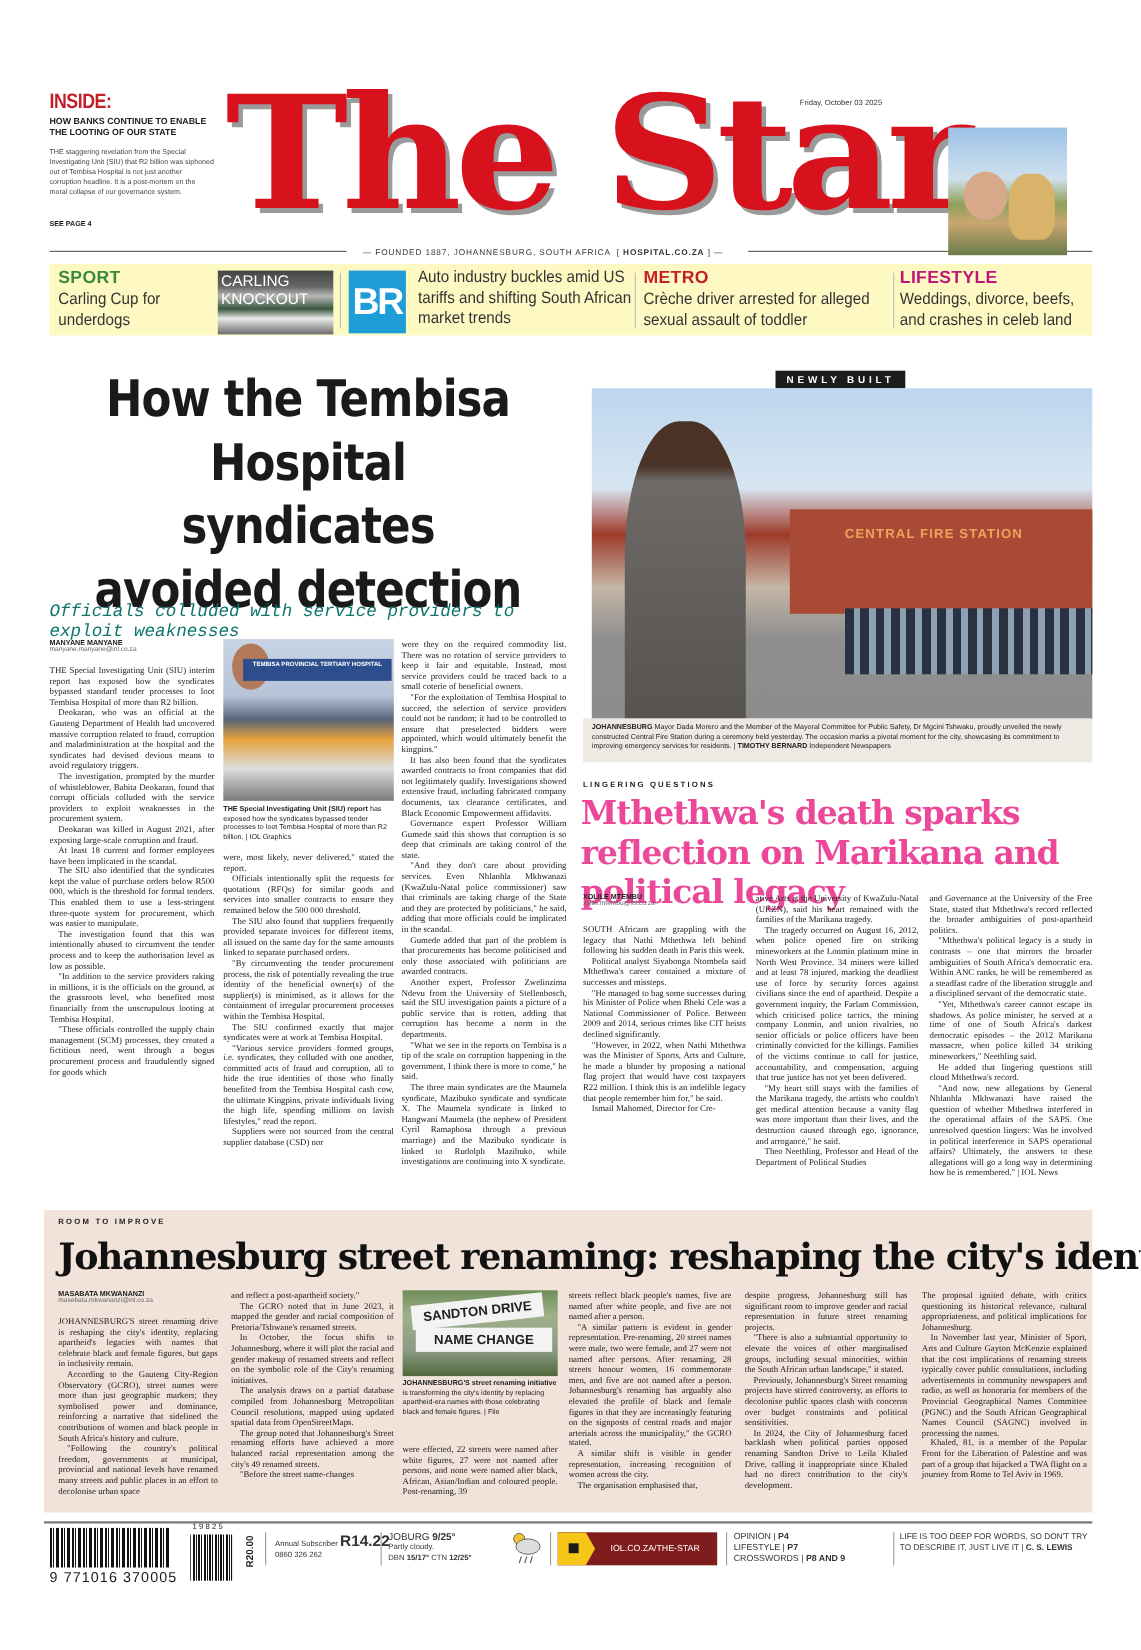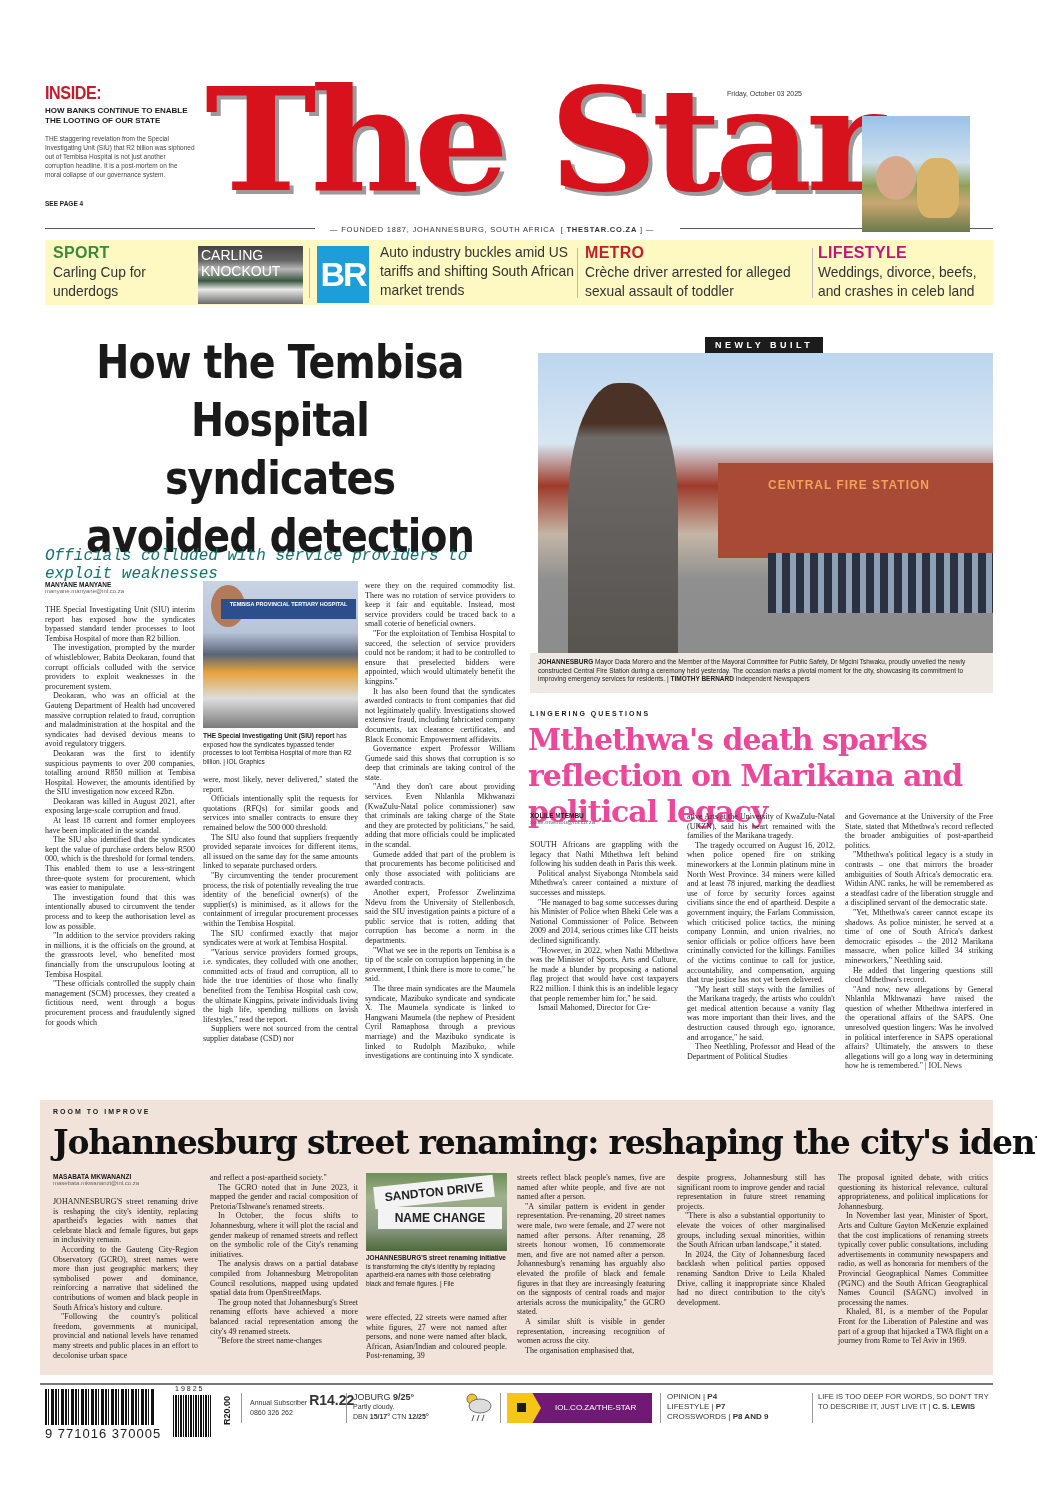--- a/index.html
+++ b/index.html
@@ -51,21 +51,21 @@
 .signimg{left:366px;top:1173px;width:141px;height:78px;background:linear-gradient(180deg,#6f8f5a 0%,#9fb08a 30%,#8c9a84 70%,#4f6a3c 100%);overflow:hidden}
 .signimg .s1,.signimg .s2{position:absolute;background:#f3f3f3;color:#222;font-family:"Liberation Sans",sans-serif;font-weight:bold;text-align:center}
 .signimg .s1{left:8px;top:8px;width:120px;height:22px;font-size:12px;line-height:22px;transform:rotate(-6deg)}
 .signimg .s2{left:12px;top:34px;width:124px;height:22px;font-size:12px;line-height:22px}
 .footer-rule{left:40px;top:1383px;width:953px;height:2px;background:#777}
 .barcode{left:45px;top:1389px;width:110px;height:36px;background:repeating-linear-gradient(90deg,#111 0 2px,#fff 2px 3px,#111 3px 4px,#fff 4px 6px,#111 6px 9px,#fff 9px 10px)}
 .barnum{left:45px;top:1426px;font-family:"Liberation Sans",sans-serif;font-size:13px;letter-spacing:1px}
 .barcode2{left:173px;top:1395px;width:38px;height:42px;background:repeating-linear-gradient(90deg,#111 0 1px,#fff 1px 2px,#111 2px 4px,#fff 4px 5px)}
 .barnum2{left:175px;top:1385px;font-family:"Liberation Sans",sans-serif;font-size:7px;letter-spacing:2px}
 .foot{font-family:"Liberation Sans",sans-serif;font-size:7px;line-height:10px;color:#333}
-.iolbox{left:507px;top:1393px;width:145px;height:30px;background:#701a75;color:#fff;font-family:"Liberation Sans",sans-serif;font-size:8px;line-height:30px;padding-left:48px}
+.iolbox{left:507px;top:1393px;width:145px;height:30px;background:#7f1d1d;color:#fff;font-family:"Liberation Sans",sans-serif;font-size:8px;line-height:30px;padding-left:48px}
 .iolbox .yel{position:absolute;left:0;top:0;width:34px;height:30px;background:#f5c518;clip-path:polygon(0 0,75% 0,100% 50%,75% 100%,0 100%)}
 .iolbox .sq{position:absolute;left:10px;top:10px;width:9px;height:9px;background:#1a1a1a}
 .fvsep{position:absolute;top:1393px;width:1px;height:30px;background:#999}
 .weather{left:462px;top:1389px;width:30px;height:34px}
 </style>
 </head>
 <body>
 
 <div class="abs inside-title">INSIDE:</div>
 <div class="abs inside-head">HOW BANKS CONTINUE TO ENABLE THE LOOTING OF OUR STATE</div>
@@ -75,21 +75,21 @@
 <div class="abs masthead">The Star</div>
 <div class="abs date">Friday, October 03 2025</div>
 <div class="abs photo-couple">
     <div class="f1"></div>
     <div class="f2"></div>
   </div>
 <div class="abs rule" style="left:45px;top:228px;width:270px"></div>
 <div class="abs rule" style="left:680px;top:228px;width:182px"></div>
 <div class="abs rule" style="left:970px;top:228px;width:23px"></div>
 <div class="abs founded">
-  — <span>FOUNDED 1887, JOHANNESBURG, SOUTH AFRICA</span> &nbsp;[ <b>THESTAR.CO.ZA</b> ] —
+  — <span>FOUNDED 1887, JOHANNESBURG, SOUTH AFRICA</span> &nbsp;[ <b>HOSPITAL.CO.ZA</b> ] —
 </div>
 
 <div class="abs teaser-bar">
   <div class="teaser" style="left:8px;width:140px">
     <div class="sec" style="color:#3a8a3a">SPORT</div>
     <div class="txt" style="white-space:normal;width:110px">Carling Cup for underdogs</div>
   </div>
   <div class="sportimg">
       <span>CARLING KNOCKOUT</span>
     </div>
@@ -111,23 +111,22 @@
 </div>
 
 <h1 class="abs headline">How the Tembisa Hospital syndicates avoided detection</h1>
 <div class="abs deck">Officials colluded with service providers to exploit weaknesses</div>
 <div class="abs" style="left:45px;top:581px;width:150px">
   <div class="byline">MANYANE MANYANE</div>
   <div class="email">manyane.manyane@inl.co.za</div>
 </div>
 <div class="col" style="left:45px;top:605px;width:150px">
     <p class="first">THE Special Investigating Unit (SIU) interim report has exposed how the syndicates bypassed standard tender processes to loot Tembisa Hospital of more than R2 billion.</p>
+    <p>Deokaran, who was an official at the Gauteng Department of Health had uncovered massive corruption related to fraud, corruption and maladministration at the hospital and the syndicates had devised devious means to avoid regulatory triggers.</p>
     <p>The investigation, prompted by the murder of whistleblower, Babita Deokaran, found that corrupt officials colluded with the service providers to exploit weaknesses in the procurement system.</p>
-    <p>Deokaran, who was an official at the Gauteng Department of Health had uncovered massive corruption related to fraud, corruption and maladministration at the hospital and the syndicates had devised devious means to avoid regulatory triggers.</p>
-    <p>Deokaran was the first to identify suspicious payments to over 200 companies, totalling around R850 million at Tembisa Hospital. However, the amounts identified by the SIU investigation now exceed R2bn.</p>
     <p>Deokaran was killed in August 2021, after exposing large-scale corruption and fraud.</p>
     <p>At least 18 current and former employees have been implicated in the scandal.</p>
     <p>The SIU also identified that the syndicates kept the value of purchase orders below R500 000, which is the threshold for formal tenders. This enabled them to use a less-stringent three-quote system for procurement, which was easier to manipulate.</p>
     <p>The investigation found that this was intentionally abused to circumvent the tender process and to keep the authorisation level as low as possible.</p>
     <p>"In addition to the service providers raking in millions, it is the officials on the ground, at the grassroots level, who benefited most financially from the unscrupulous looting at Tembisa Hospital.</p>
     <p>"These officials controlled the supply chain management (SCM) processes, they created a fictitious need, went through a bogus procurement process and fraudulently signed for goods which</p>
   </div>
 <div class="abs graphic">
   <div class="face"></div>
   <div class="sign">TEMBISA PROVINCIAL TERTIARY HOSPITAL</div>
@@ -220,20 +219,21 @@
   </div>
 <div class="col" style="left:517px;top:1173px;width:148px">
     <p class="first">streets reflect black people's names, five are named after white people, and five are not named after a person.</p>
     <p>"A similar pattern is evident in gender representation. Pre-renaming, 20 street names were male, two were female, and 27 were not named after persons. After renaming, 28 streets honour women, 16 commemorate men, and five are not named after a person. Johannesburg's renaming has arguably also elevated the profile of black and female figures in that they are increasingly featuring on the signposts of central roads and major arterials across the municipality," the GCRO stated.</p>
     <p>A similar shift is visible in gender representation, increasing recognition of women across the city.</p>
     <p>The organisation emphasised that,</p>
   </div>
 <div class="col" style="left:677px;top:1173px;width:148px">
     <p class="first">despite progress, Johannesburg still has significant room to improve gender and racial representation in future street renaming projects.</p>
     <p>"There is also a substantial opportunity to elevate the voices of other marginalised groups, including sexual minorities, within the South African urban landscape," it stated.</p>
+    <p>Previously, Johannesburg's Street renaming projects have stirred controversy, as efforts to decolonise public spaces clash with concerns over budget constraints and political sensitivities.</p>
     <p>In 2024, the City of Johannesburg faced backlash when political parties opposed renaming Sandton Drive to Leila Khaled Drive, calling it inappropriate since Khaled had no direct contribution to the city's development.</p>
   </div>
 <div class="col" style="left:838px;top:1173px;width:150px">
     <p class="first">The proposal ignited debate, with critics questioning its historical relevance, cultural appropriateness, and political implications for Johannesburg.</p>
     <p>In November last year, Minister of Sport, Arts and Culture Gayton McKenzie explained that the cost implications of renaming streets typically cover public consultations, including advertisements in community newspapers and radio, as well as honoraria for members of the Provincial Geographical Names Committee (PGNC) and the South African Geographical Names Council (SAGNC) involved in processing the names.</p>
     <p>Khaled, 81, is a member of the Popular Front for the Liberation of Palestine and was part of a group that hijacked a TWA flight on a journey from Rome to Tel Aviv in 1969.</p>
   </div>
 
 <div class="abs footer-rule"></div>
 <div class="abs barcode"></div>

